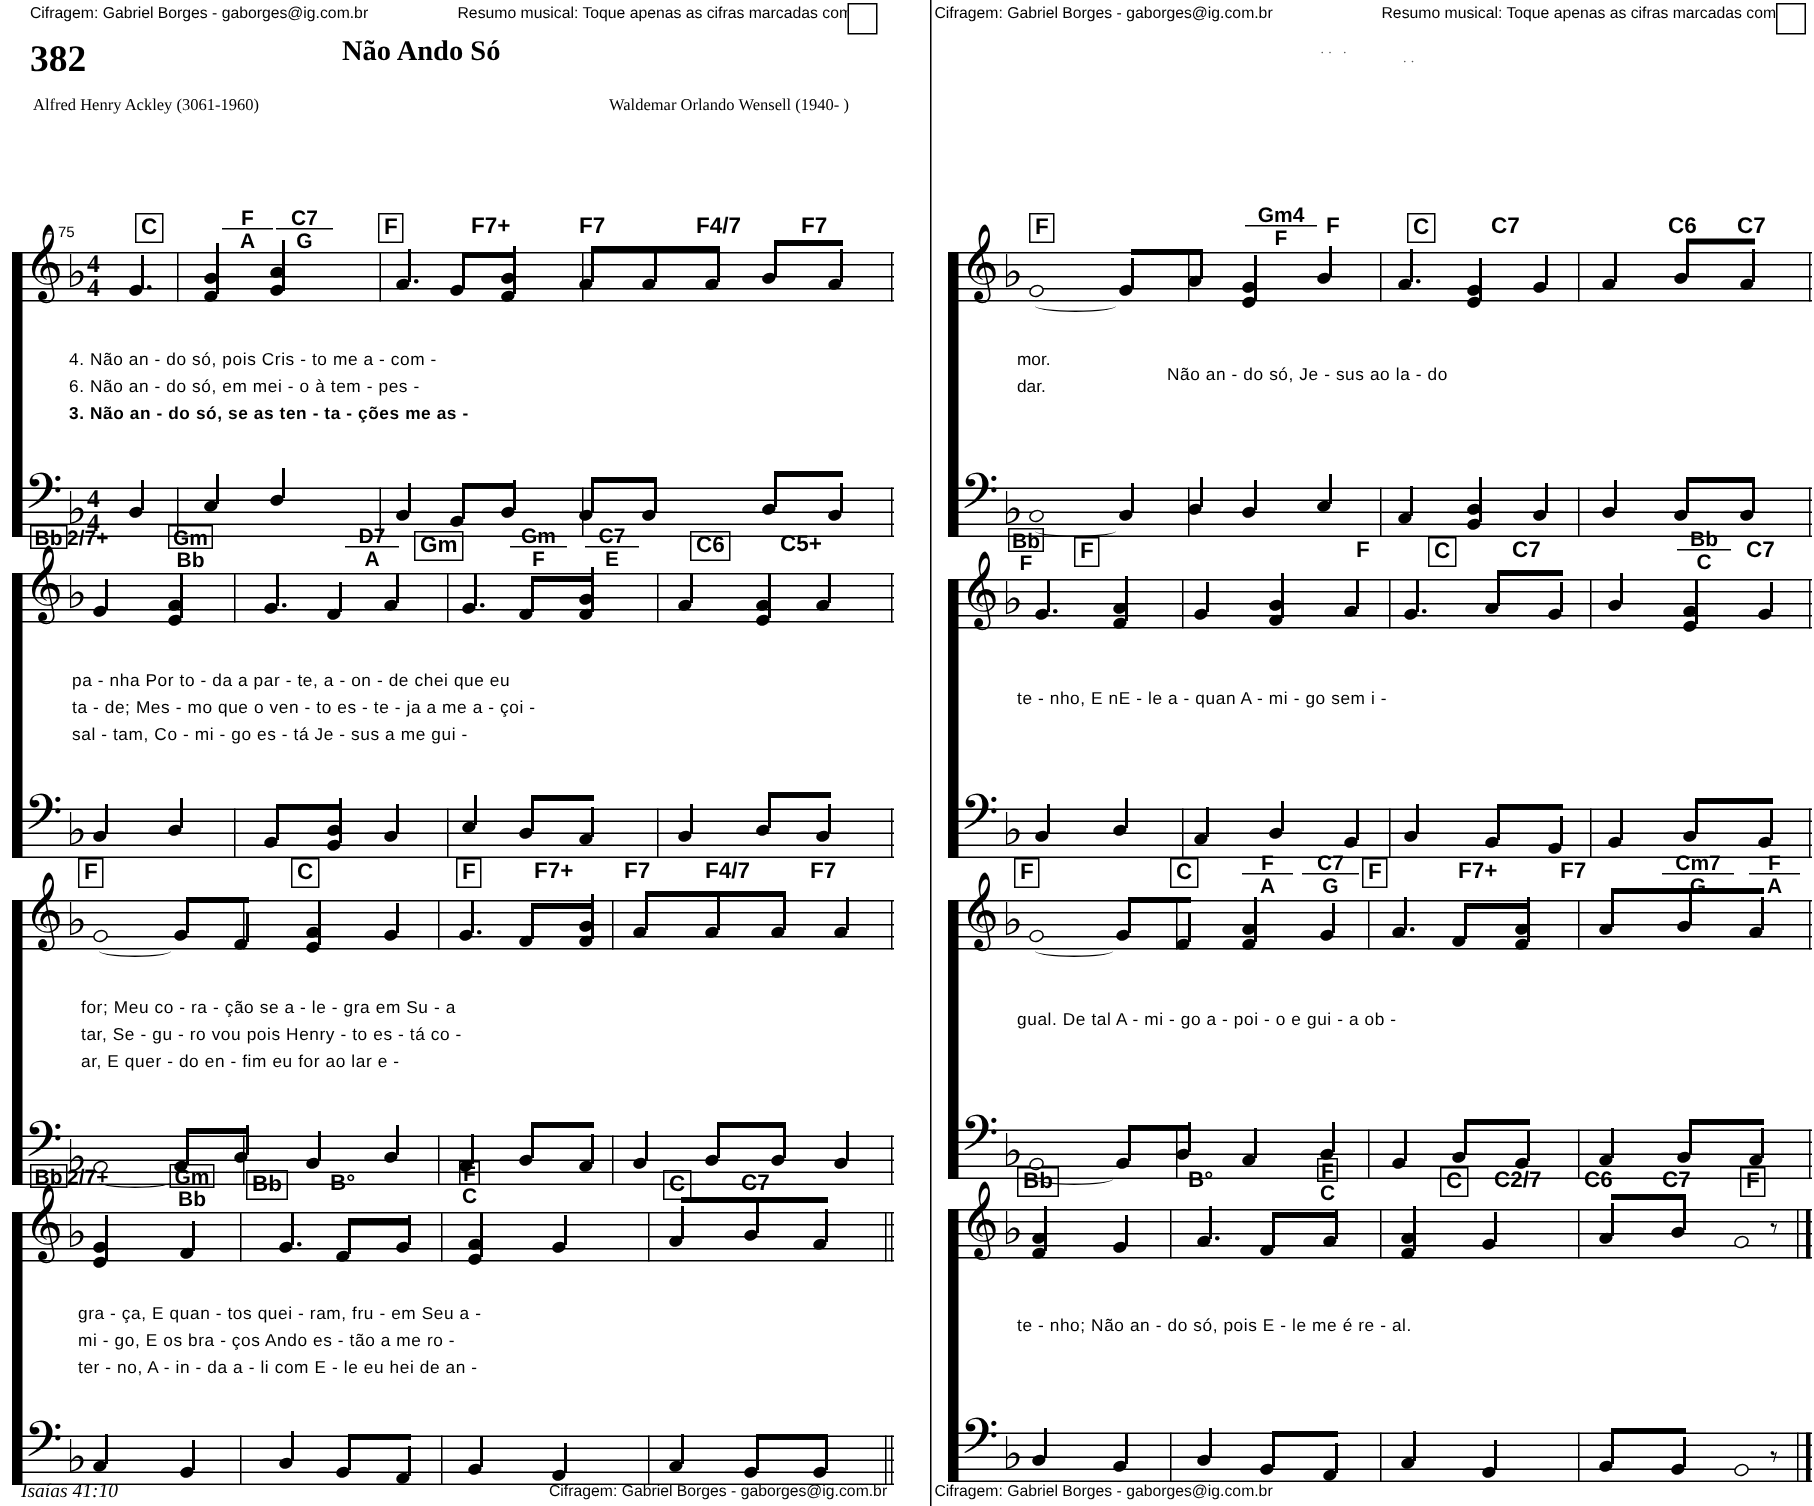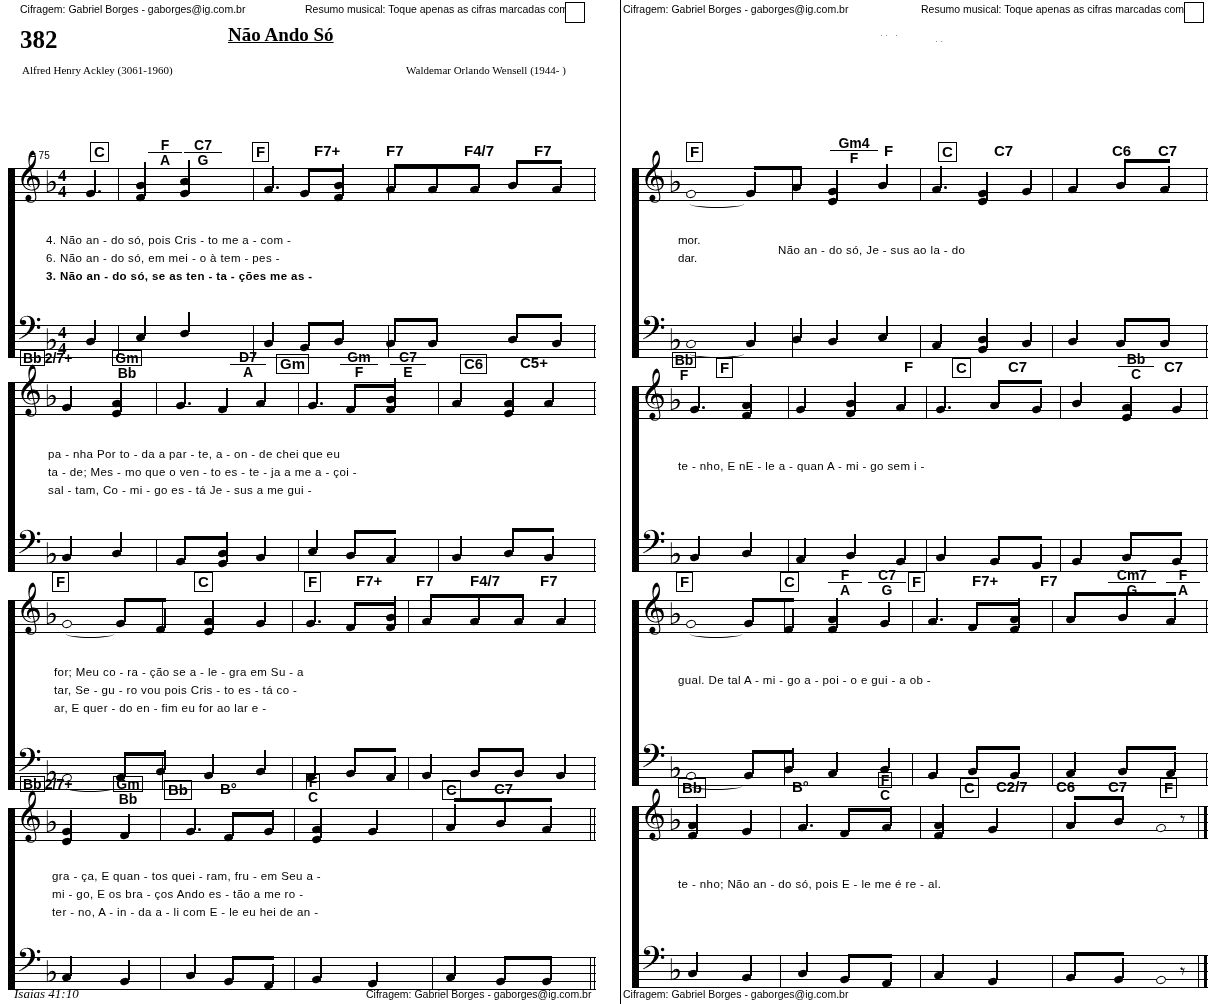--- a/index.html
+++ b/index.html
@@ -6,21 +6,21 @@
   body{width:1209px;height:1004px;position:relative;font-family:"Liberation Serif",serif;color:#000;overflow:hidden;}
   .page{position:absolute;left:0;top:0;width:1209px;height:1004px;}
   .col{position:absolute;top:0;width:604px;height:1004px;}
   .colL{left:0;}
   .colR{left:620px;}
 
   
   .hdr{position:absolute;font-family:"Liberation Sans",sans-serif;font-size:10.5px;color:#000;white-space:nowrap;}
   .hdr-box{position:absolute;width:18px;height:19px;border:1px solid #000;background:#fff;}
   .song-num{position:absolute;font-family:"Liberation Serif",serif;font-weight:bold;font-size:25px;}
-  .song-title{position:absolute;font-family:"Liberation Serif",serif;font-weight:bold;font-size:19px;text-decoration:underline;}
+  .song-title{position:absolute;font-family:"Liberation Serif",serif;font-weight:bold;font-size:19px;}
   .credit{position:absolute;font-family:"Liberation Serif",serif;font-size:11px;}
   .footer{position:absolute;font-family:"Liberation Serif",serif;font-size:13px;font-style:italic;}
   .foot-credit{position:absolute;font-family:"Liberation Sans",sans-serif;font-size:10.5px;color:#000;white-space:nowrap;}
 
   
   .system{position:absolute;}
   .staff{position:absolute;left:0;width:100%;height:33px;}
   .staff .ln{position:absolute;left:0;width:100%;height:1px;background:#000;}
   .staff .ln:nth-child(1){top:0;}
   .staff .ln:nth-child(2){top:8px;}
@@ -70,21 +70,21 @@
   <div class="hdr" style="left:305px;top:3px;">Resumo musical: Toque apenas as cifras marcadas com</div>
   <div class="hdr-box" style="left:565px;top:2px;"></div>
 
   <div class="hdr" style="left:623px;top:3px;">Cifragem: Gabriel Borges - gaborges@ig.com.br</div>
   <div class="hdr" style="left:921px;top:3px;">Resumo musical: Toque apenas as cifras marcadas com</div>
   <div class="hdr-box" style="left:1184px;top:2px;"></div>
 
   <div class="song-num" style="left:20px;top:26px;">382</div>
   <div class="song-title" style="left:228px;top:24px;">Não Ando Só</div>
   <div class="credit" style="left:22px;top:64px;">Alfred Henry Ackley (3061-1960)</div>
-  <div class="credit" style="left:406px;top:64px;">Waldemar Orlando Wensell (1944-    )</div>
+  <div class="credit" style="left:406px;top:64px;">Waldemar Orlando Wensell (1940-    )</div>
   <div class="dotsy" style="left:880px;top:30px;">· ·&nbsp;&nbsp;&nbsp;·</div>
   <div class="dotsy" style="left:935px;top:36px;">· ·</div>
 
   <div class="footer" style="left:14px;top:986px;">Isaías 41:10</div>
   <div class="foot-credit" style="left:366px;top:988px;">Cifragem: Gabriel Borges - gaborges@ig.com.br</div>
   <div class="foot-credit" style="left:623px;top:988px;">Cifragem: Gabriel Borges - gaborges@ig.com.br</div>
 
   <div class="col colL">
 
     <div class="system" style="left:8px;top:168px;width:588px;height:190px;">
@@ -414,21 +414,21 @@
 
       <div class="chord boxed" style="left:44px;top:-28px;">F</div>
       <div class="chord boxed" style="left:186px;top:-28px;">C</div>
       <div class="chord boxed" style="left:296px;top:-28px;">F</div>
       <div class="chord" style="left:348px;top:-28px;">F7+</div>
       <div class="chord" style="left:408px;top:-28px;">F7</div>
       <div class="chord" style="left:462px;top:-28px;">F4/7</div>
       <div class="chord" style="left:532px;top:-28px;">F7</div>
 
       <div class="lyr" style="left:46px;top:66px;letter-spacing:0.4px;">for;      Meu  co - ra - ção    se a - le - gra em  Su - a</div>
-      <div class="lyr" style="left:46px;top:84px;letter-spacing:0.4px;">tar,      Se - gu - ro   vou   pois Cris - to es - tá    co -</div>
+      <div class="lyr" style="left:46px;top:84px;letter-spacing:0.4px;">tar,      Se - gu - ro   vou   pois Henry - to es - tá    co -</div>
       <div class="lyr" style="left:46px;top:102px;letter-spacing:0.4px;">ar,       E   quer - do en - fim   eu  for   ao   lar     e -</div>
     </div>
 
     <div class="system" style="left:8px;top:808px;width:588px;height:182px;">
       <div class="brace" style="left:0;top:0;height:182px;"></div>
       <div class="staff" style="top:0;">
           <div class="ln"></div>
           <div class="ln"></div>
           <div class="ln"></div>
           <div class="ln"></div>

